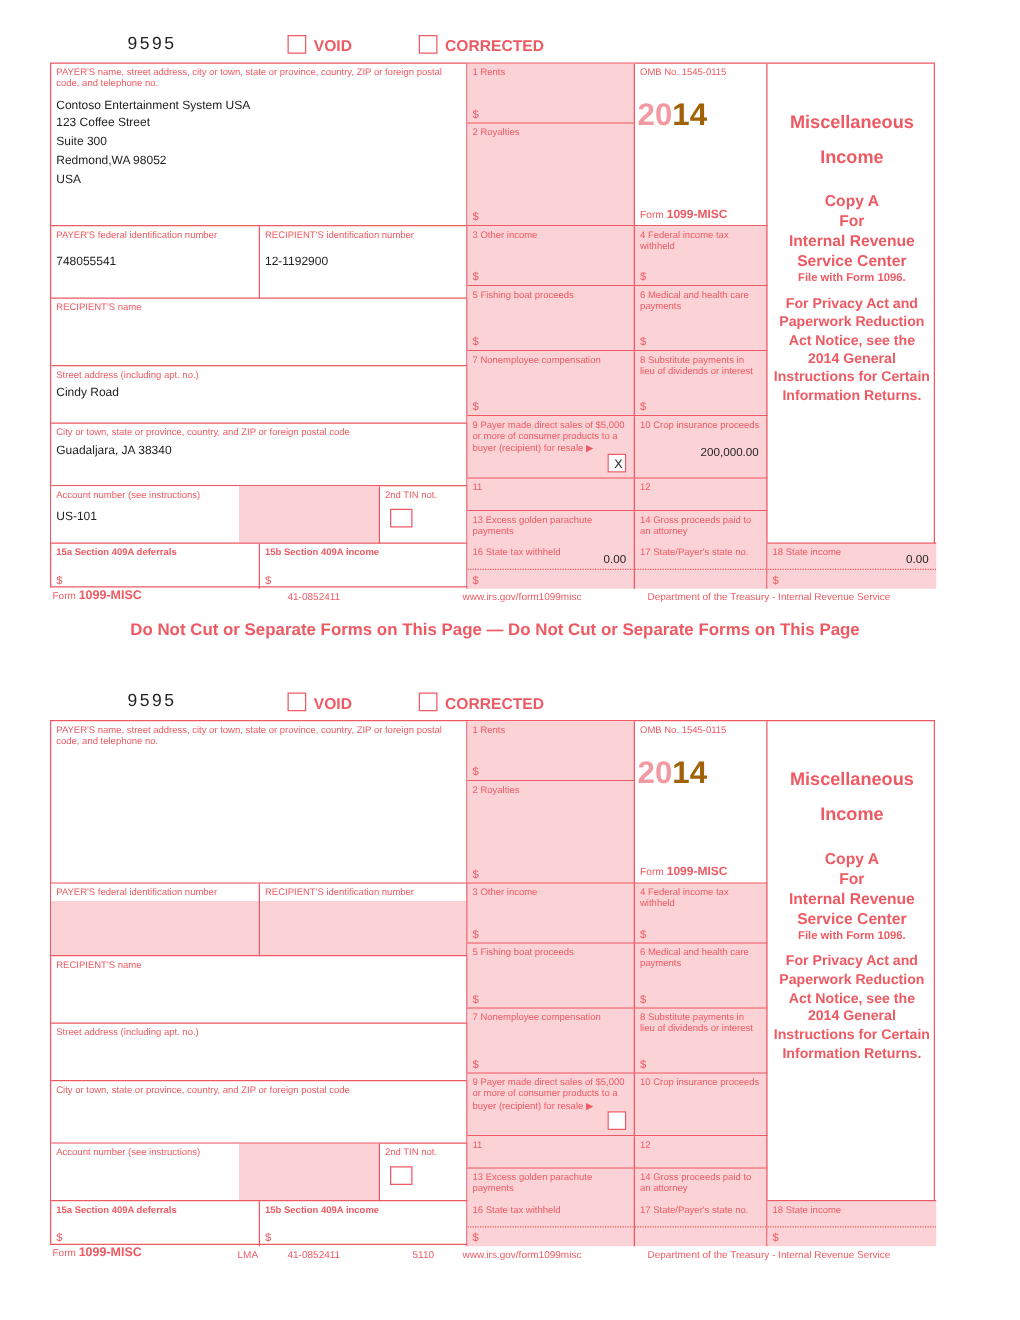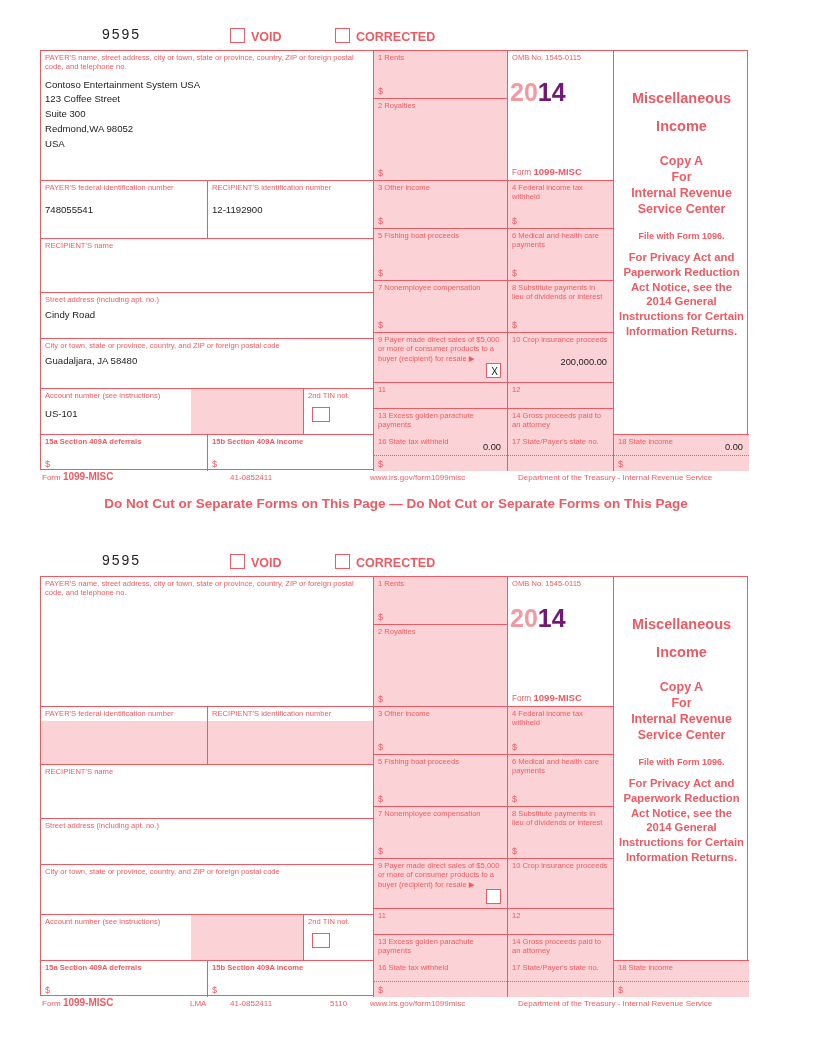--- a/index.html
+++ b/index.html
@@ -95,39 +95,39 @@
     text-align:center;
     padding-top:26px;
   }
   .misc-title{
     font-size:14.5px;font-weight:bold;line-height:1.25;
     margin-top:12px;
   }
   .copya{
     font-size:12.5px;font-weight:bold;line-height:1.28;margin-top:18px;
   }
-  .filewith{font-size:9px;font-weight:bold;margin-top:14px;}
+  .filewith{font-size:9px;font-weight:bold;}
   .privacy{
     font-size:11.3px;font-weight:bold;line-height:1.3;margin-top:8px;
   }
 
   .yearbox{
     position:absolute;
     left:2px;top:26px;width:100%;
     text-align:left;
   }
   .year{
     font-family:"Liberation Sans",sans-serif;
     font-weight:bold;
     font-size:25px;
     letter-spacing:0px;
     color:#f29aa1;
     display:inline-block;
   }
-  .year b{color:#701a75;}
+  .year b{color:#a16207;}
   .formno{
     position:absolute;left:4px;bottom:2px;font-size:8.2px;
   }
   .formno b{font-size:9.6px;}
 
   .footer{
     position:relative;
     width:708px;
     height:16px;
     font-size:8px;
@@ -272,21 +272,21 @@
         <span class="xbox"></span>
         <span class="xmark" style="right:9px;bottom:4px;">X</span>
       </div>
       <div class="cell shade" style="left:467px;top:282px;width:106px;height:50px;">
         <span class="cap">10 Crop insurance proceeds</span>
         <span class="amt" style="bottom:14px;">200,000.00</span>
       </div>
 
       <div class="cell" style="left:0;top:288px;width:333px;height:50px;">
         <span class="cap">City or town, state or province, country, and ZIP or foreign postal code</span>
-        <span class="val" style="margin-top:5px;">Guadaljara, JA  58480</span>
+        <span class="val" style="margin-top:5px;">Guadaljara, JA  38340</span>
       </div>
 
       <div class="cell shade" style="left:333px;top:332px;width:134px;height:26px;">
         <span class="cap">11</span>
       </div>
       <div class="cell shade" style="left:467px;top:332px;width:106px;height:26px;">
         <span class="cap">12</span>
       </div>
 
       <div class="cell shade" style="left:0;top:338px;width:263px;height:46px;background:linear-gradient(to right,#fff 0 150px,#fbd3d6 150px 100%);">

